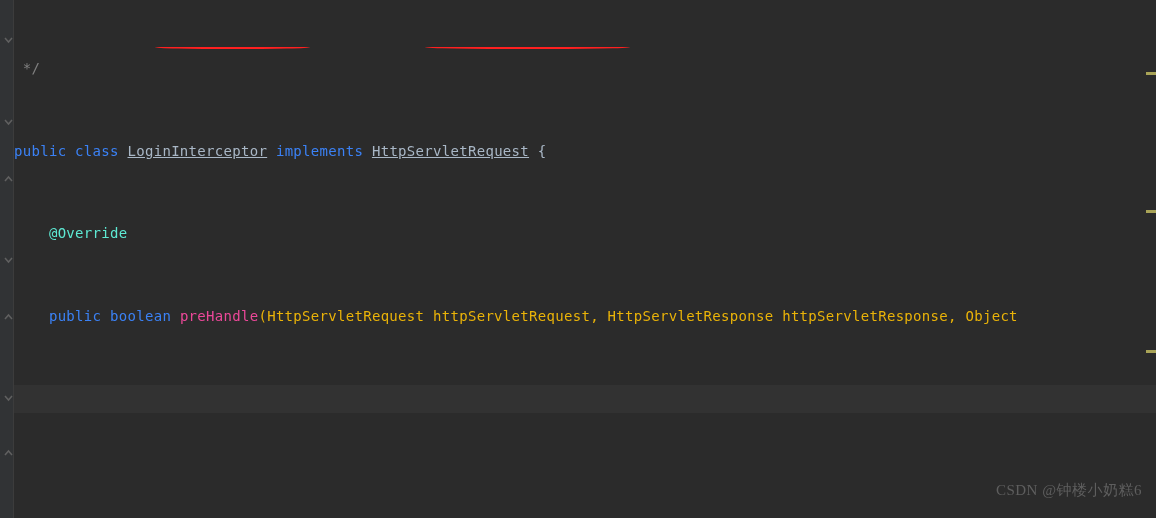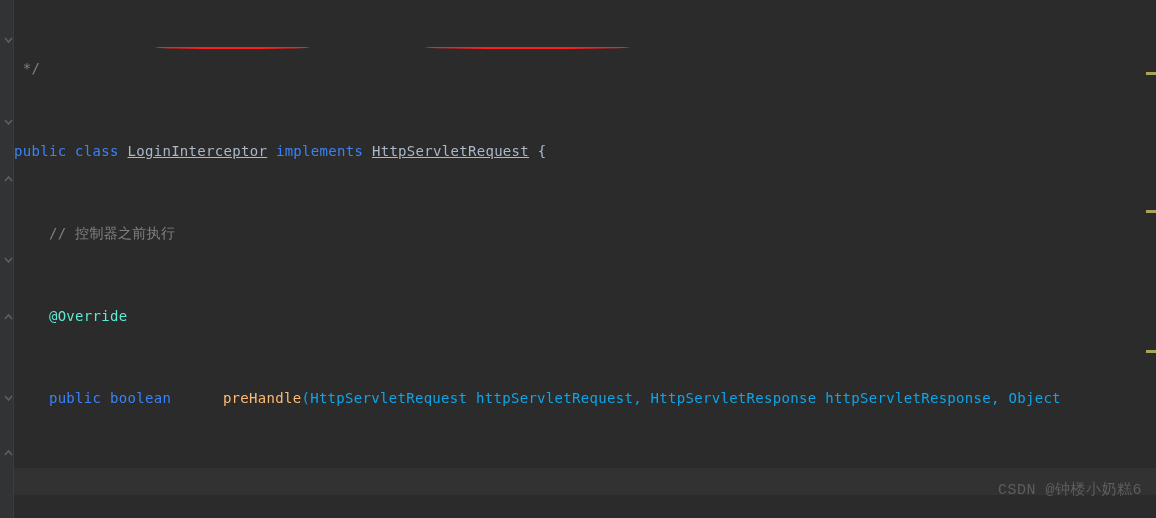--- a/index.html
+++ b/index.html
@@ -32,22 +32,22 @@
       height: 27.5px;
       padding-left: 0px;
       position: relative;
     }
     .current-line {
       background: #323232;
     }
     .c-comment { color: #808080; }
     .c-keyword { color: #3b82f6; }
     .c-class { color: #a9b7c6; text-decoration: underline; }
-    .c-method { color: #fdba74; margin-left: 43px; }
-    .c-param { color: #0ea5e9; }
+    .c-method { color: #ec4899; }
+    .c-param { color: #eab308; }
     .c-annotation { color: #5eead4; }
     .c-punct { color: #a9b7c6; }
     .underline-red {
       position: absolute;
       height: 3px;
       border-bottom: 2.5px solid #ff2020;
       border-radius: 50%;
     }
     .underline-red-1 {
       top: 46px;
@@ -81,21 +81,21 @@
       right: 0;
       width: 10px;
       height: 3px;
       background: #a9a457;
     }
     .watermark {
       position: absolute;
       right: 14px;
       bottom: 14px;
       color: #5e5e5e;
-      font-family: Liberation Mono, monospace;
+      font-family: Liberation Serif, serif;
       font-size: 15px;
       letter-spacing: 0.5px;
     }
   </style>
 </head>
 <body>
 
 <div class="gutter">
   <div class="fold-marker" style="top:36px">
     <svg width="9" height="9">
@@ -130,21 +130,20 @@
   <div class="fold-marker" style="top:448px">
     <svg width="9" height="9">
         <path d="M1 7 L4.5 3 L8 7" stroke="#606060" fill="none" stroke-width="1.5"></path>
       </svg>
   </div>
 </div>
 
 <div class="code-area">
   <div class="line"><span class="c-comment"> */</span></div>
   <div class="line"><span class="c-keyword">public</span> <span class="c-keyword">class</span> <span class="c-class">LoginInterceptor</span> <span class="c-keyword">implements</span> <span class="c-class">HttpServletRequest</span><span class="c-punct"> {</span></div>
-  <div class="line"><span class="c-comment">    // 控制器之前执行</span></div>
   <div class="line"><span class="c-annotation">    @Override</span></div>
   <div class="line"><span class="c-keyword">    public</span> <span class="c-keyword">boolean</span> <span class="c-method">preHandle</span><span class="c-param">(HttpServletRequest httpServletRequest, HttpServletResponse httpServletResponse, Object</span></div>
   <div class="line current-line"><span></span></div>
   
   
   
   
   
   
   

